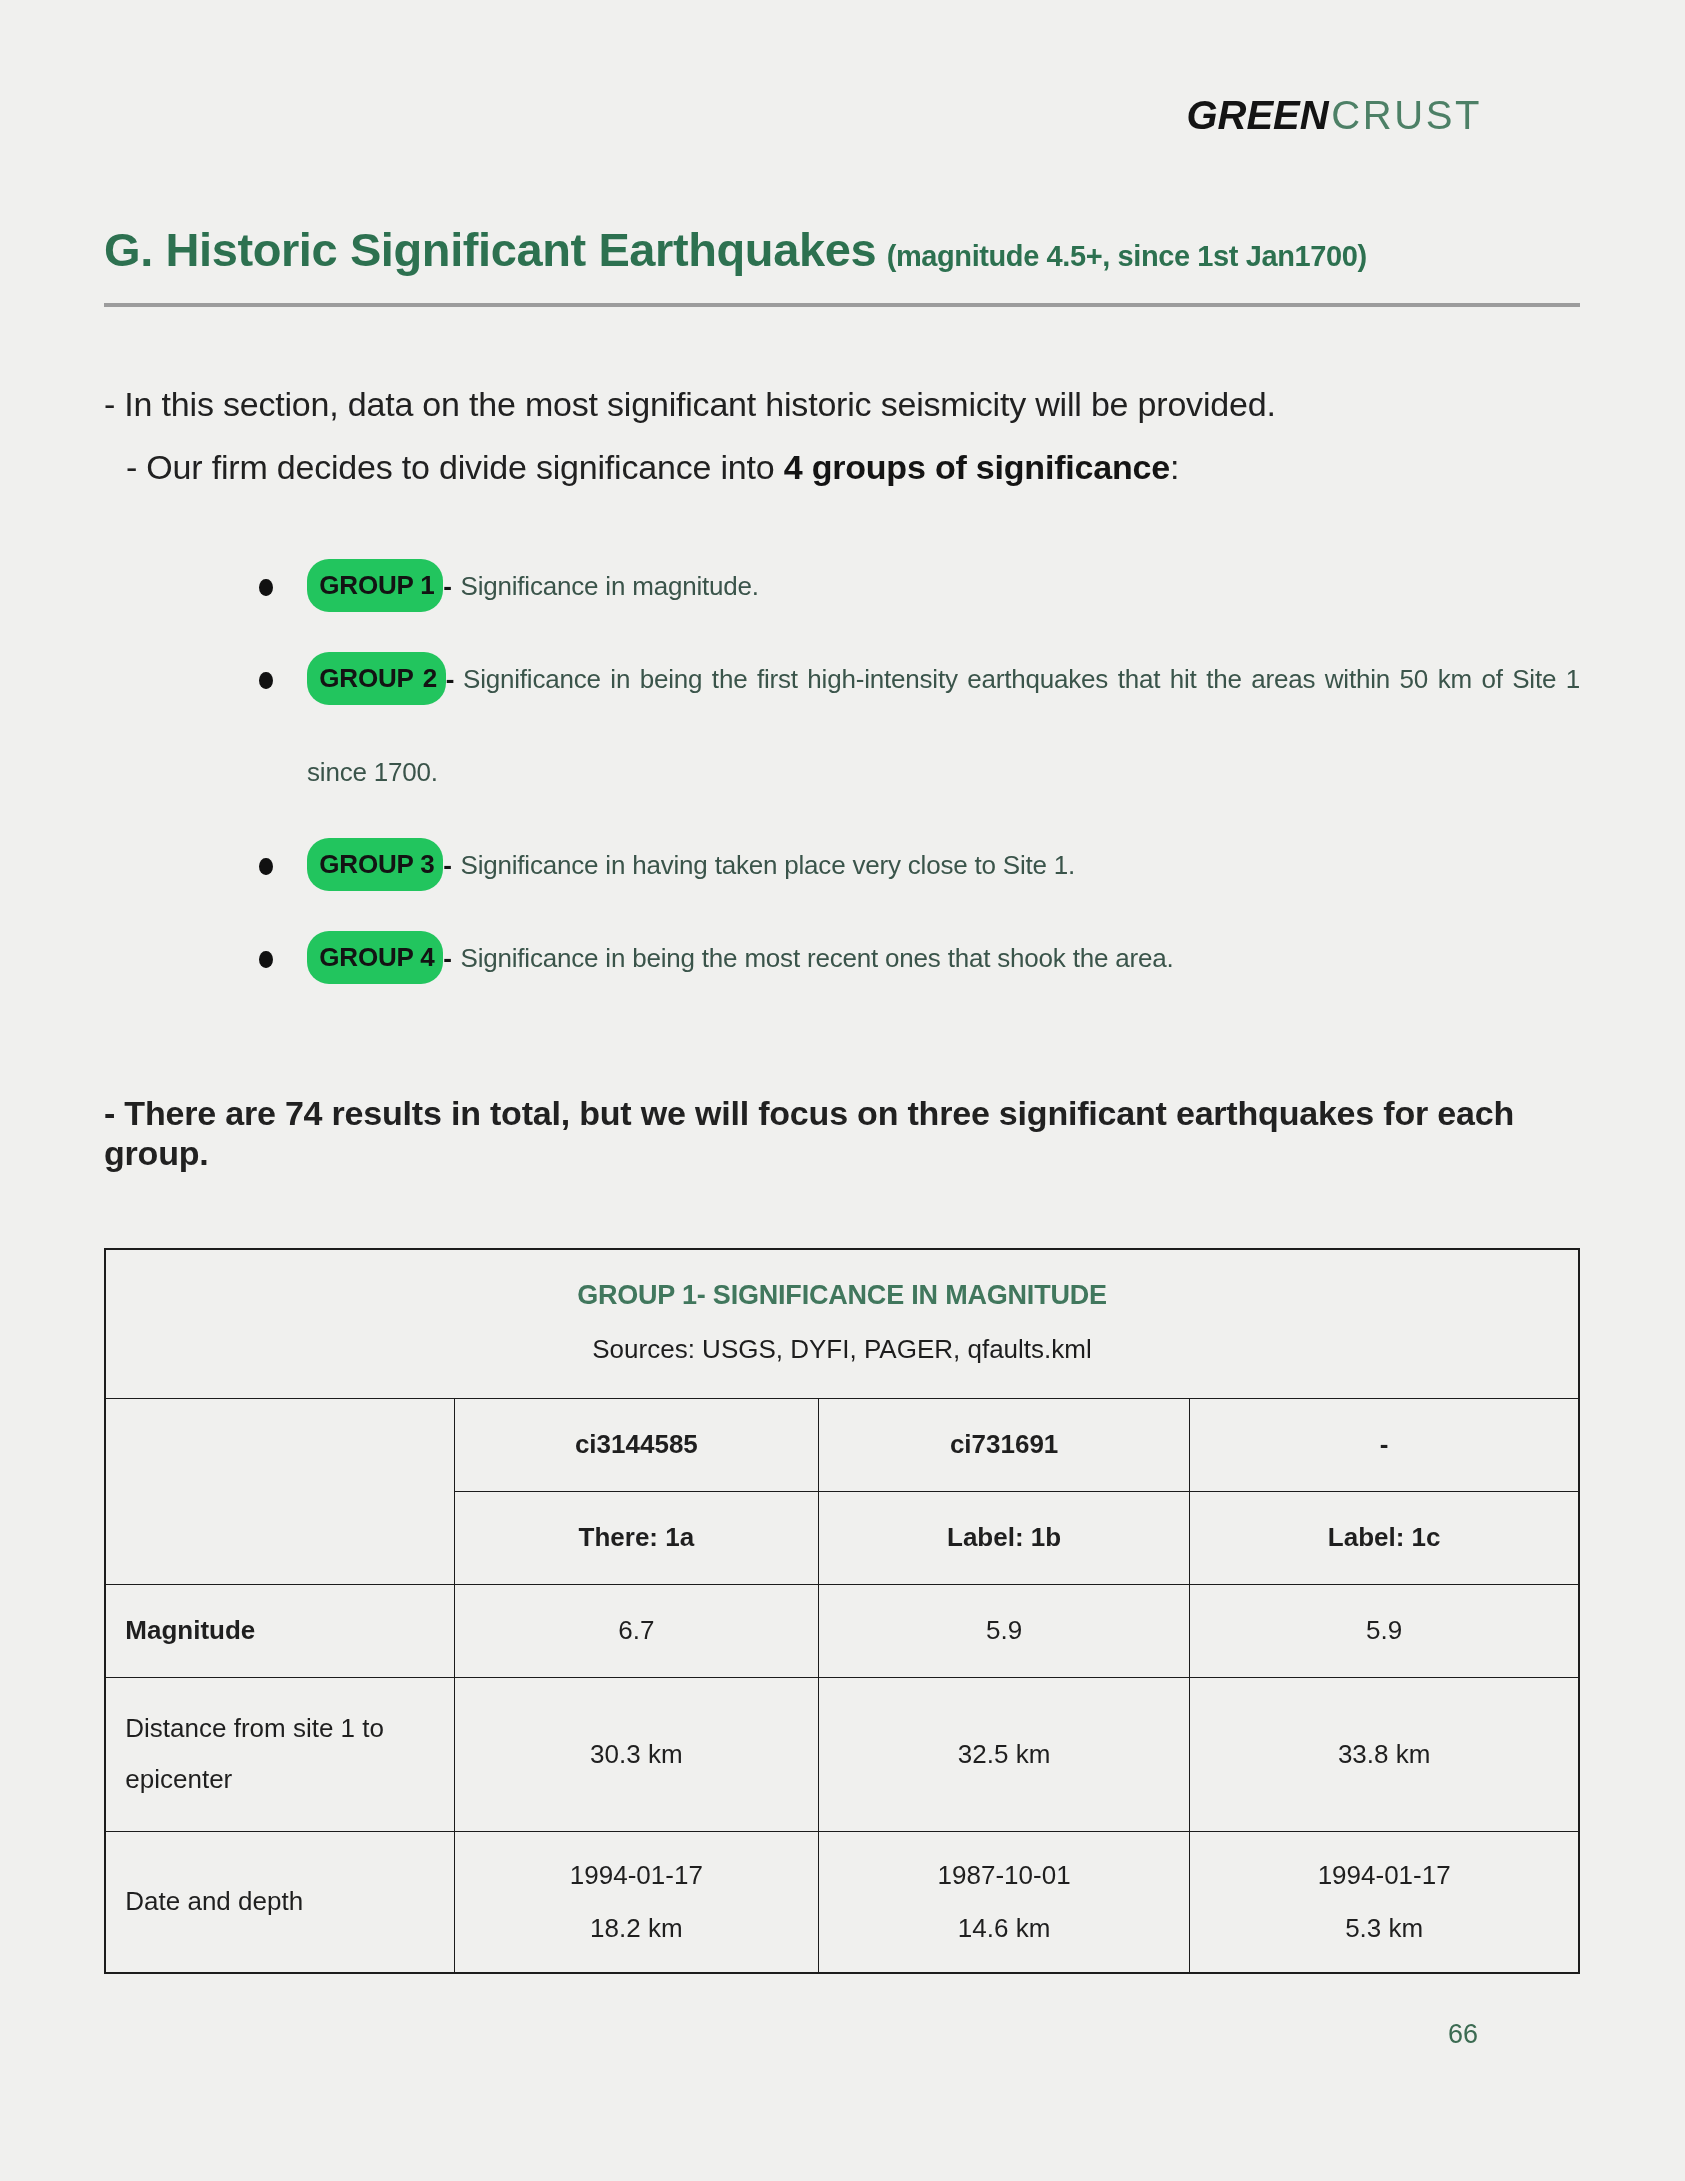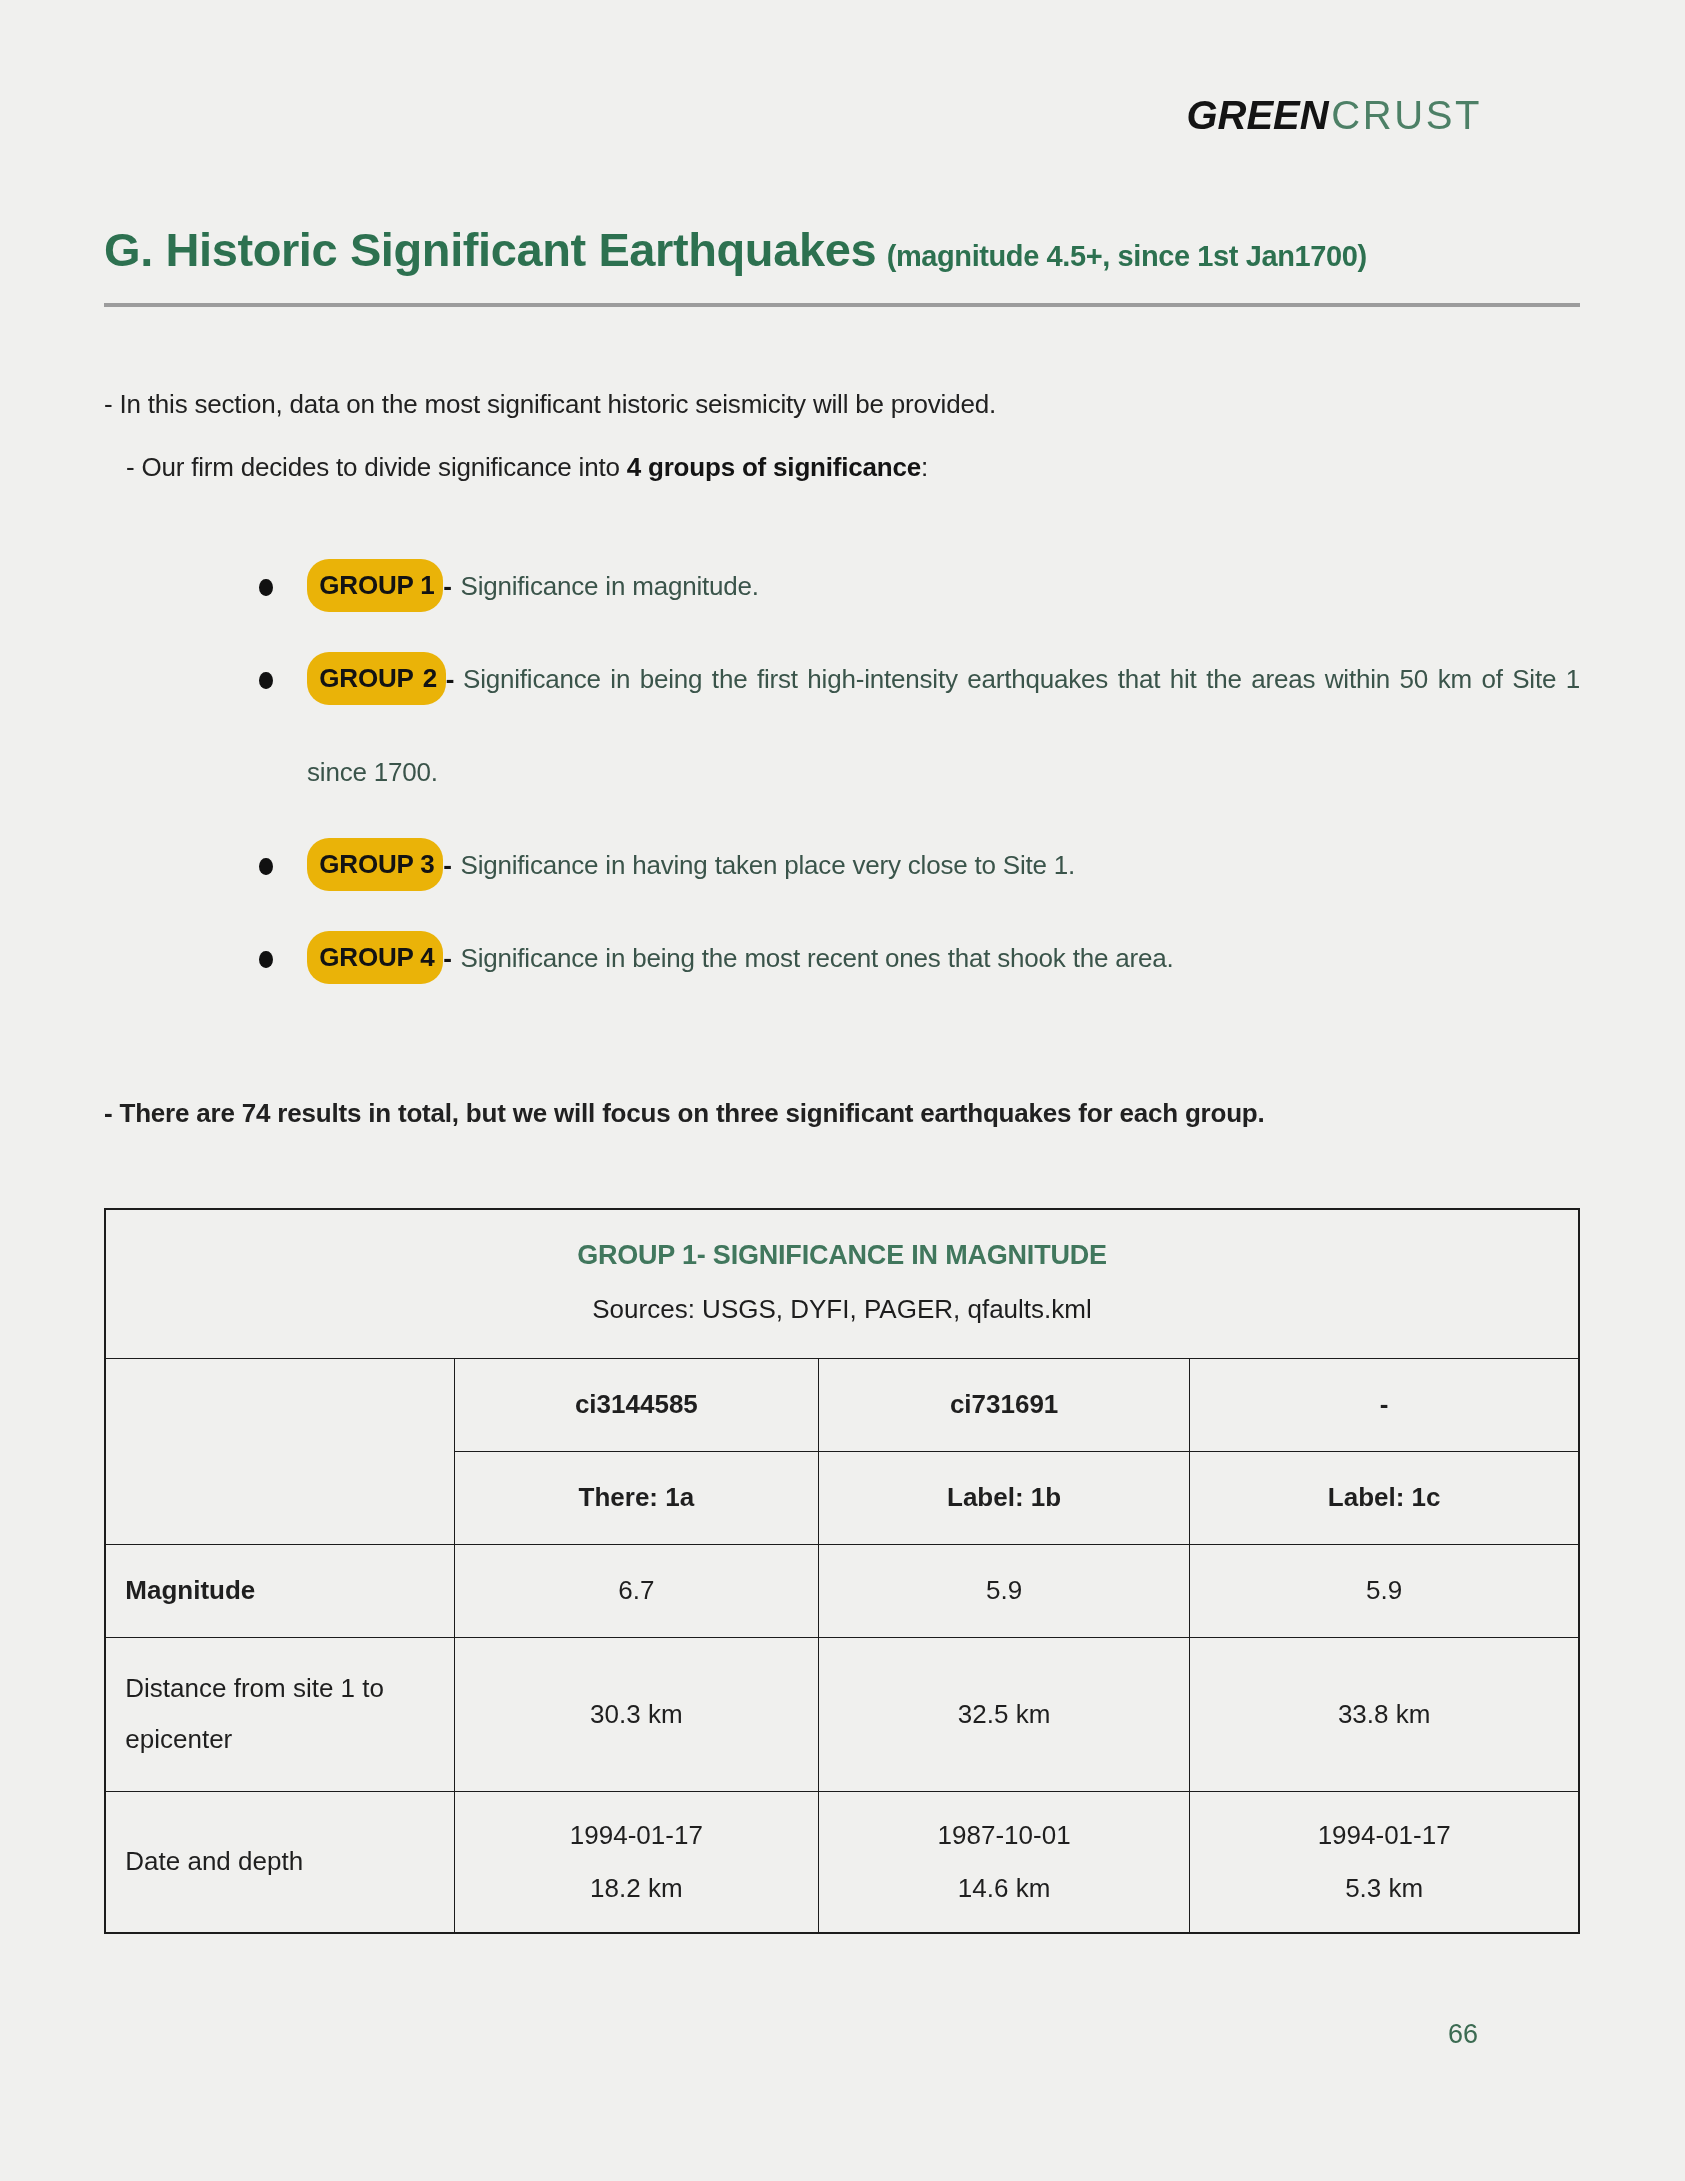--- a/index.html
+++ b/index.html
@@ -18,42 +18,42 @@
   .logo .green { font-weight:bold; font-style:italic; color:#141414; }
   .logo .crust { font-weight:normal; color:#4d8066; letter-spacing:2.6px; margin-left:2.6px; }
 
   .content { padding:0 105px 0 104px; }
 
   h1 { margin:223px 0 0; font-size:47px; line-height:1.15; color:#2d7150; font-weight:bold; letter-spacing:-0.4px; }
   h1 .subtitle { font-size:29px; margin-left:10.5px; white-space:nowrap; }
 
   .rule { height:3.5px; background:#9c9c9c; border:none; margin:26px 0 0; }
 
-  .para { font-size:26px; line-height:40px; margin:0; letter-spacing:-0.2px; color:#212121; }
+  .para { font-size:34px; line-height:40px; margin:0; letter-spacing:-0.2px; color:#212121; }
   .p1 { margin-top:77px; }
   .p2 { margin-top:23px;margin-left:22px; }
   .para b { color:#141414; }
 
   ul.groups { list-style:none; margin:53px 0 0; padding:0; }
   ul.groups li {
     position:relative;
     padding-left:203px;
     line-height:93px;
     font-size:26px;
     letter-spacing:-0.2px;
     text-align:justify;
     color:#3a544a;
   }
   ul.groups li::before {
     content:"";
     position:absolute; left:155px; top:39px;
     width:14px; height:17.6px; border-radius:50%;
     background:#111;
   }
-  ul.groups .hl { background:#eab308; padding:11.4px 8.8px 11.4px 12.3px;border-radius:22px; }
+  ul.groups .hl { background:#22c55e; padding:11.4px 8.8px 11.4px 12.3px;border-radius:22px; }
   ul.groups .lbl { color:#131313; font-weight:bold; }
   ul.groups .dash { color:#131313; font-weight:bold; }
   ul.groups .desc { margin-left:8.8px; }
 
   .p3 { margin-top:88px;font-weight:bold; }
 
   table.eq {
     width:100%;
     border-collapse:collapse;
     margin-top:75px;

